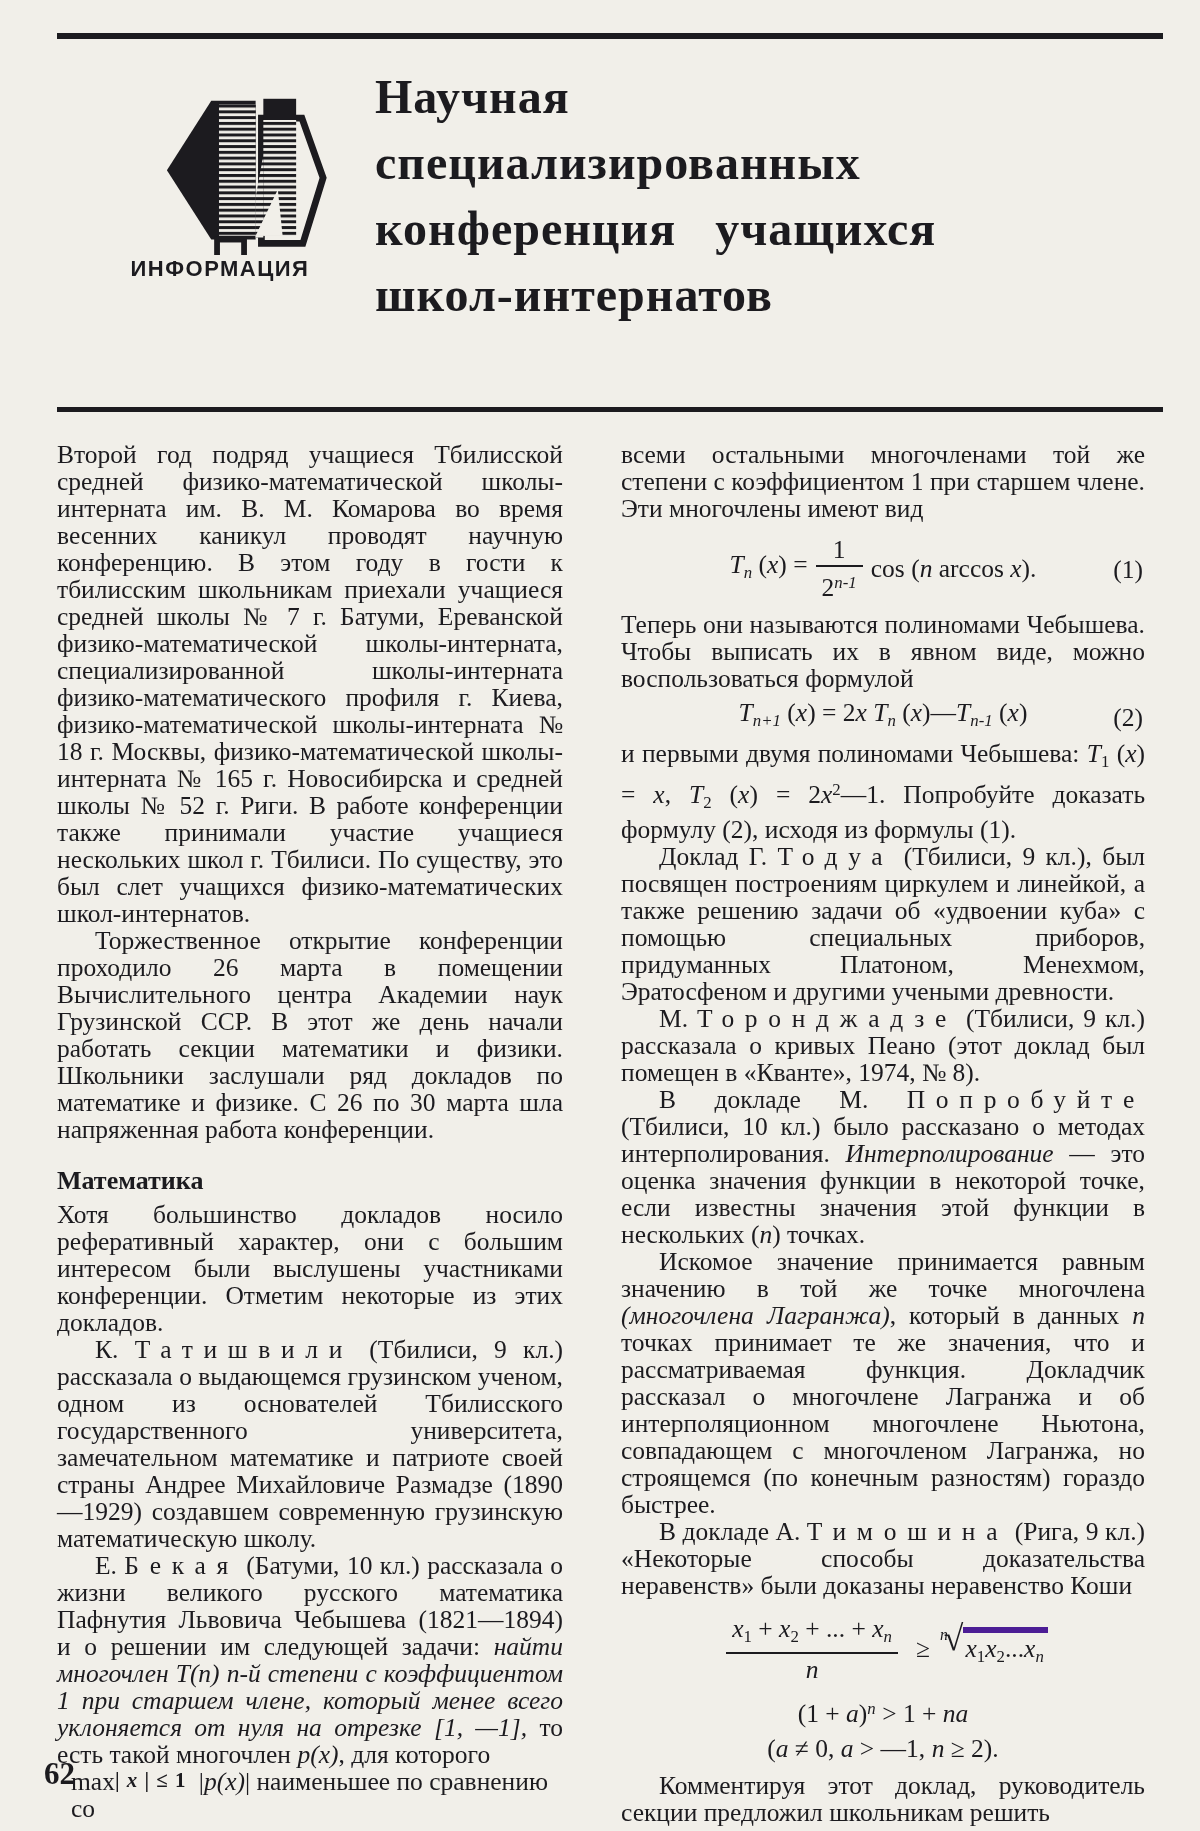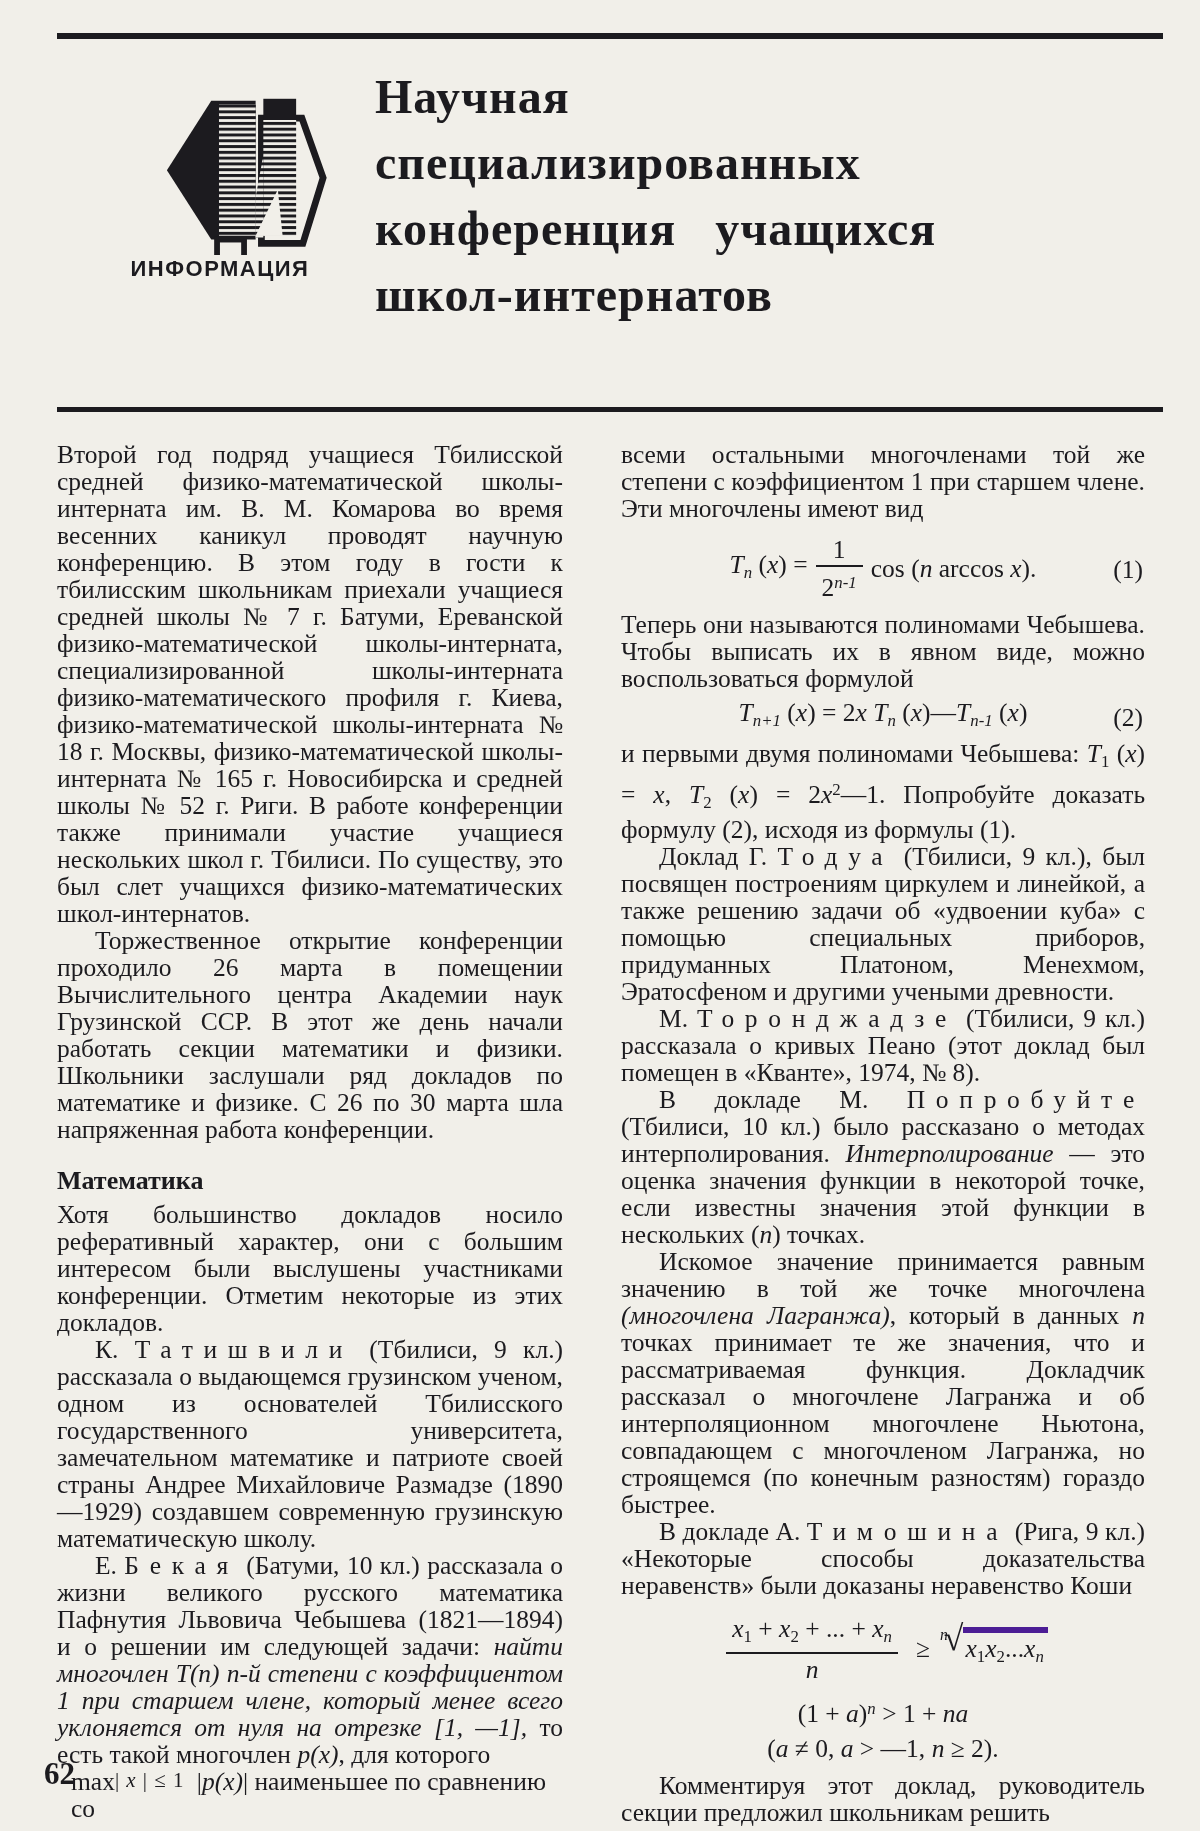--- a/index.html
+++ b/index.html
@@ -57,21 +57,21 @@
   .f-conditions{margin:8px 0 10px;justify-content:center;}
   .rel{margin:0 10px;}
   .root{display:inline-flex;align-items:flex-start;}
   .root .ridx{font-size:62%;margin-top:-6px;margin-right:-4px;}
   .root .rsign{font-size:140%;line-height:1;margin-top:-6px;}
   .root .rrad{border-top:6px solid #4c1d95;padding:2px 4px 0 2px;}
 
   
   .max-line{margin-left:14px;text-align:left;}
   .maxstack{display:inline-flex;flex-direction:row;vertical-align:top;margin-right:6px;}
-  .maxstack .under{font-size:82%;line-height:1.15;letter-spacing:1px;}
+  .maxstack .under{font-size:82%;line-height:1.15;letter-spacing:1px;font-weight:bold;}
 
   .page-number{
     position:absolute;left:44px;top:1756px;
     font-family:Liberation Serif, serif;
     font-weight:bold;font-size:31px;
   }
 </style>
 </head>
 <body>
 

